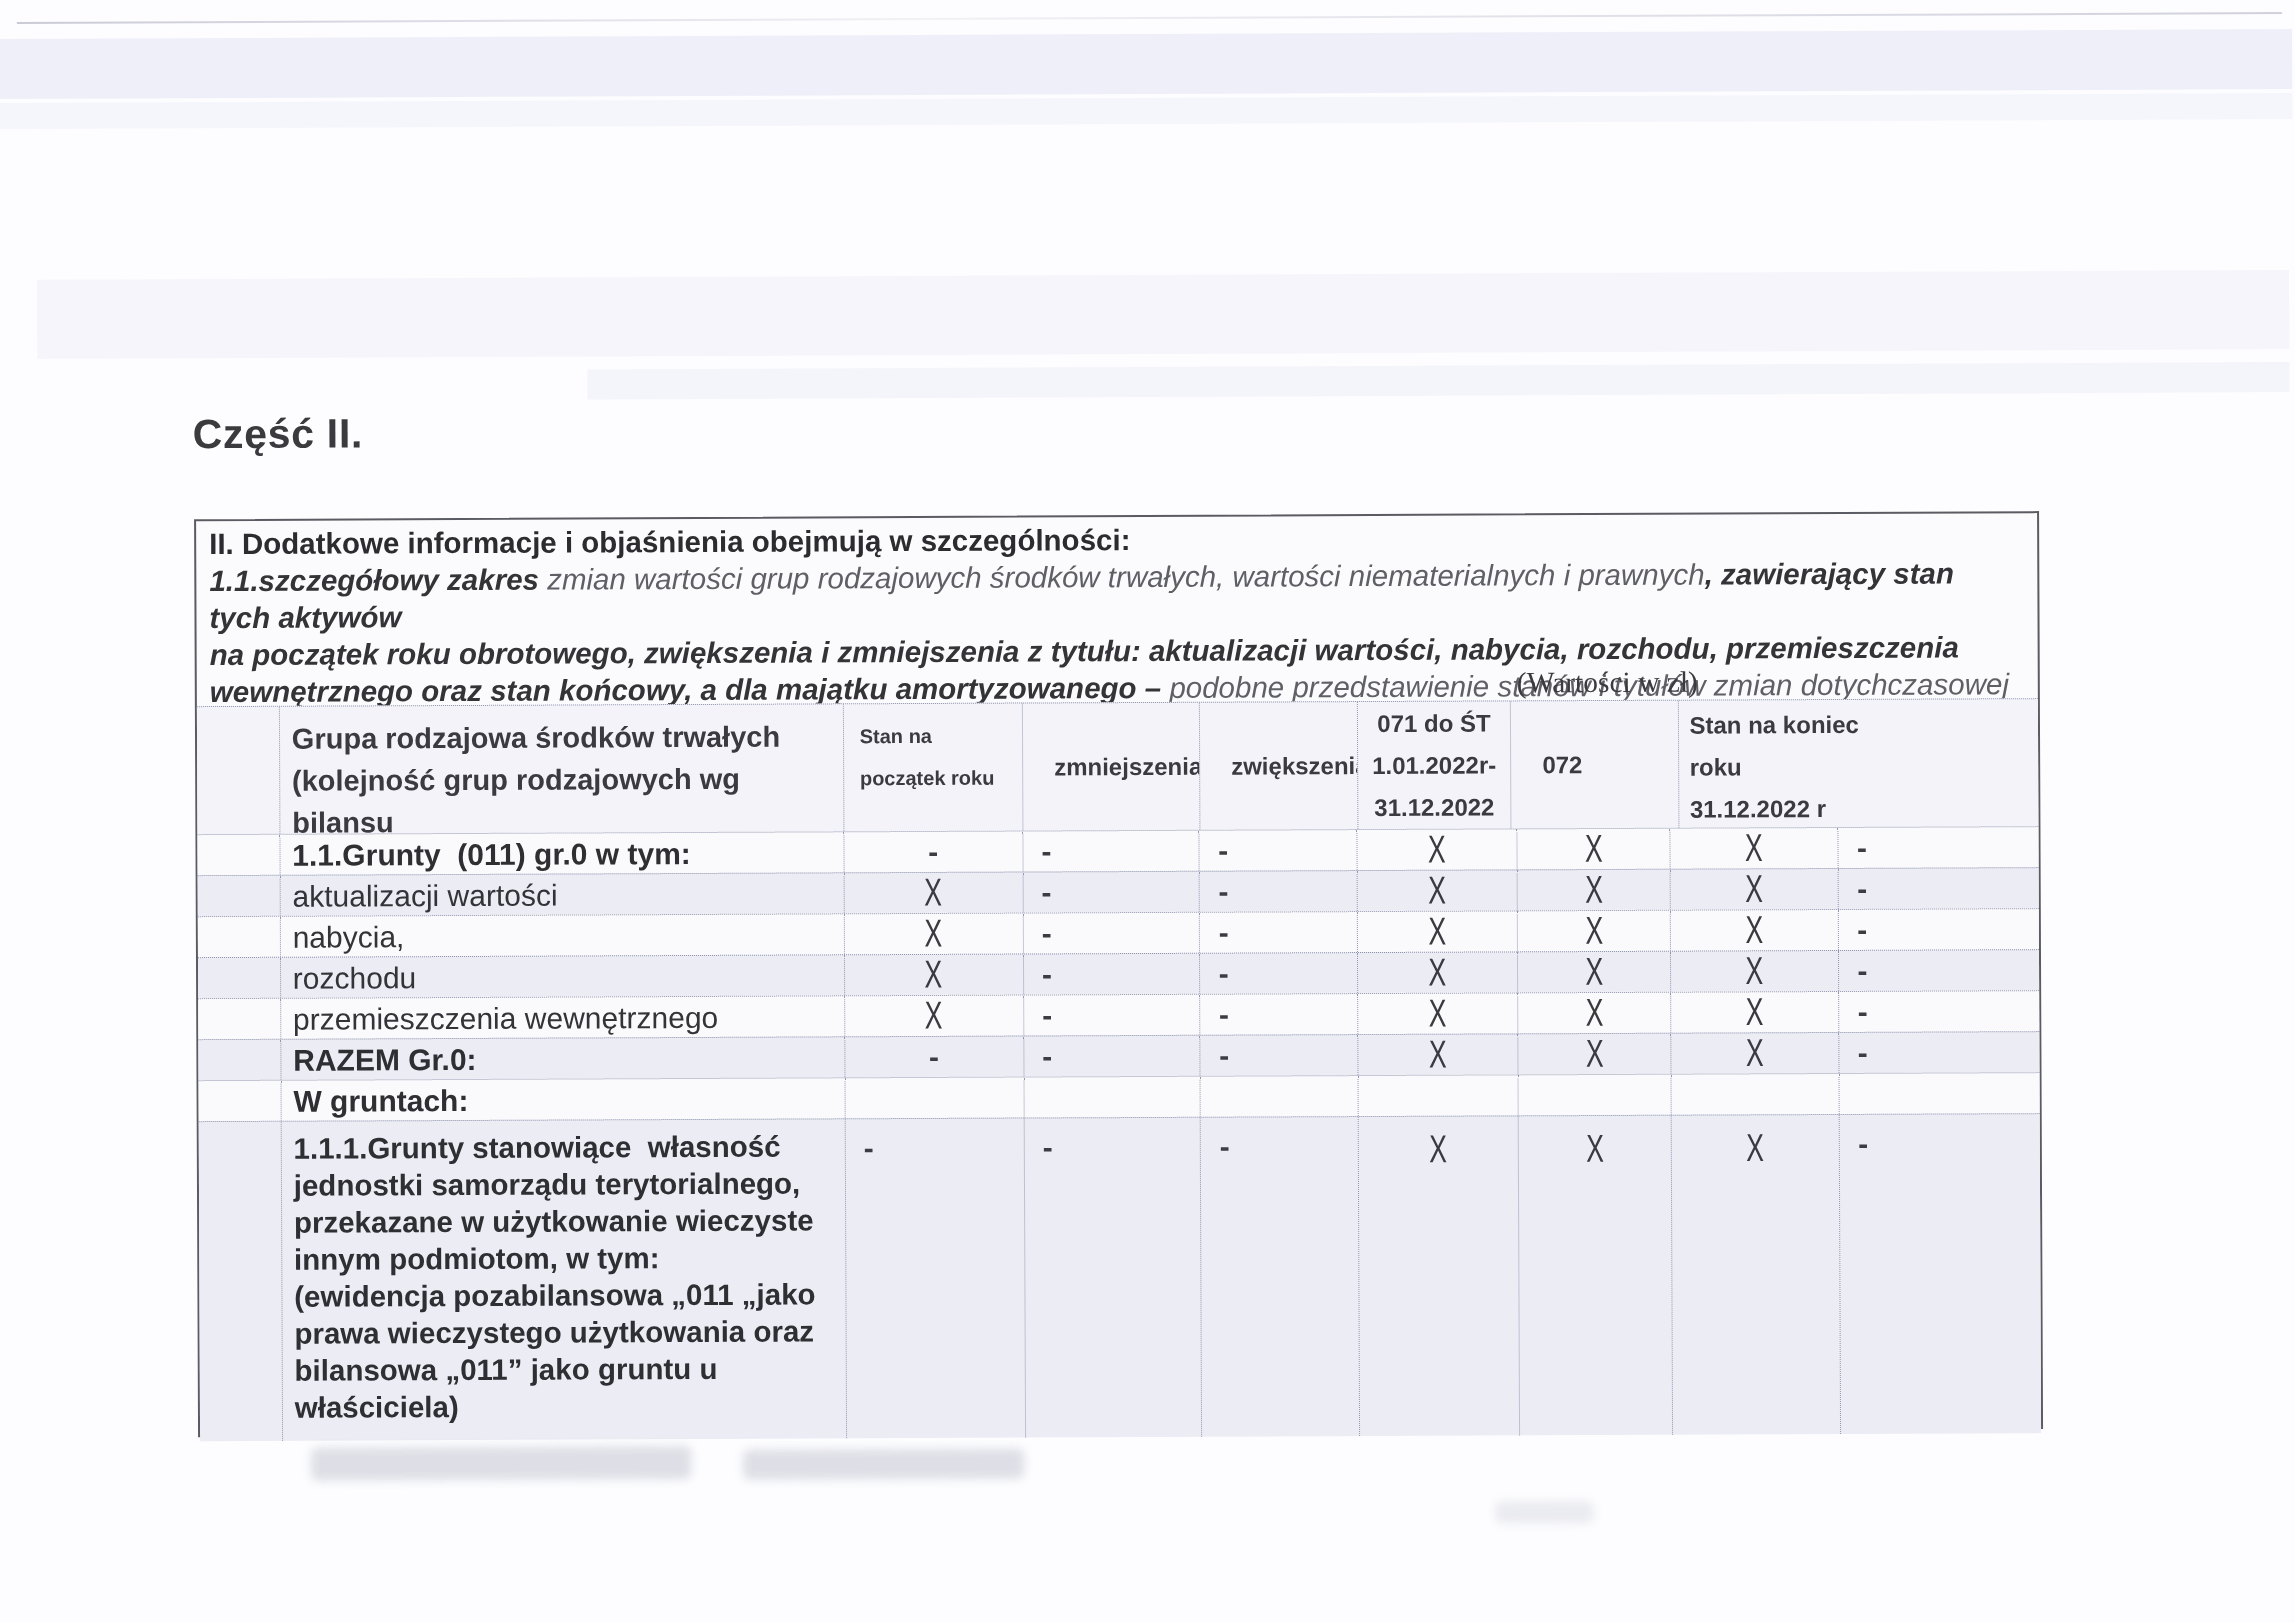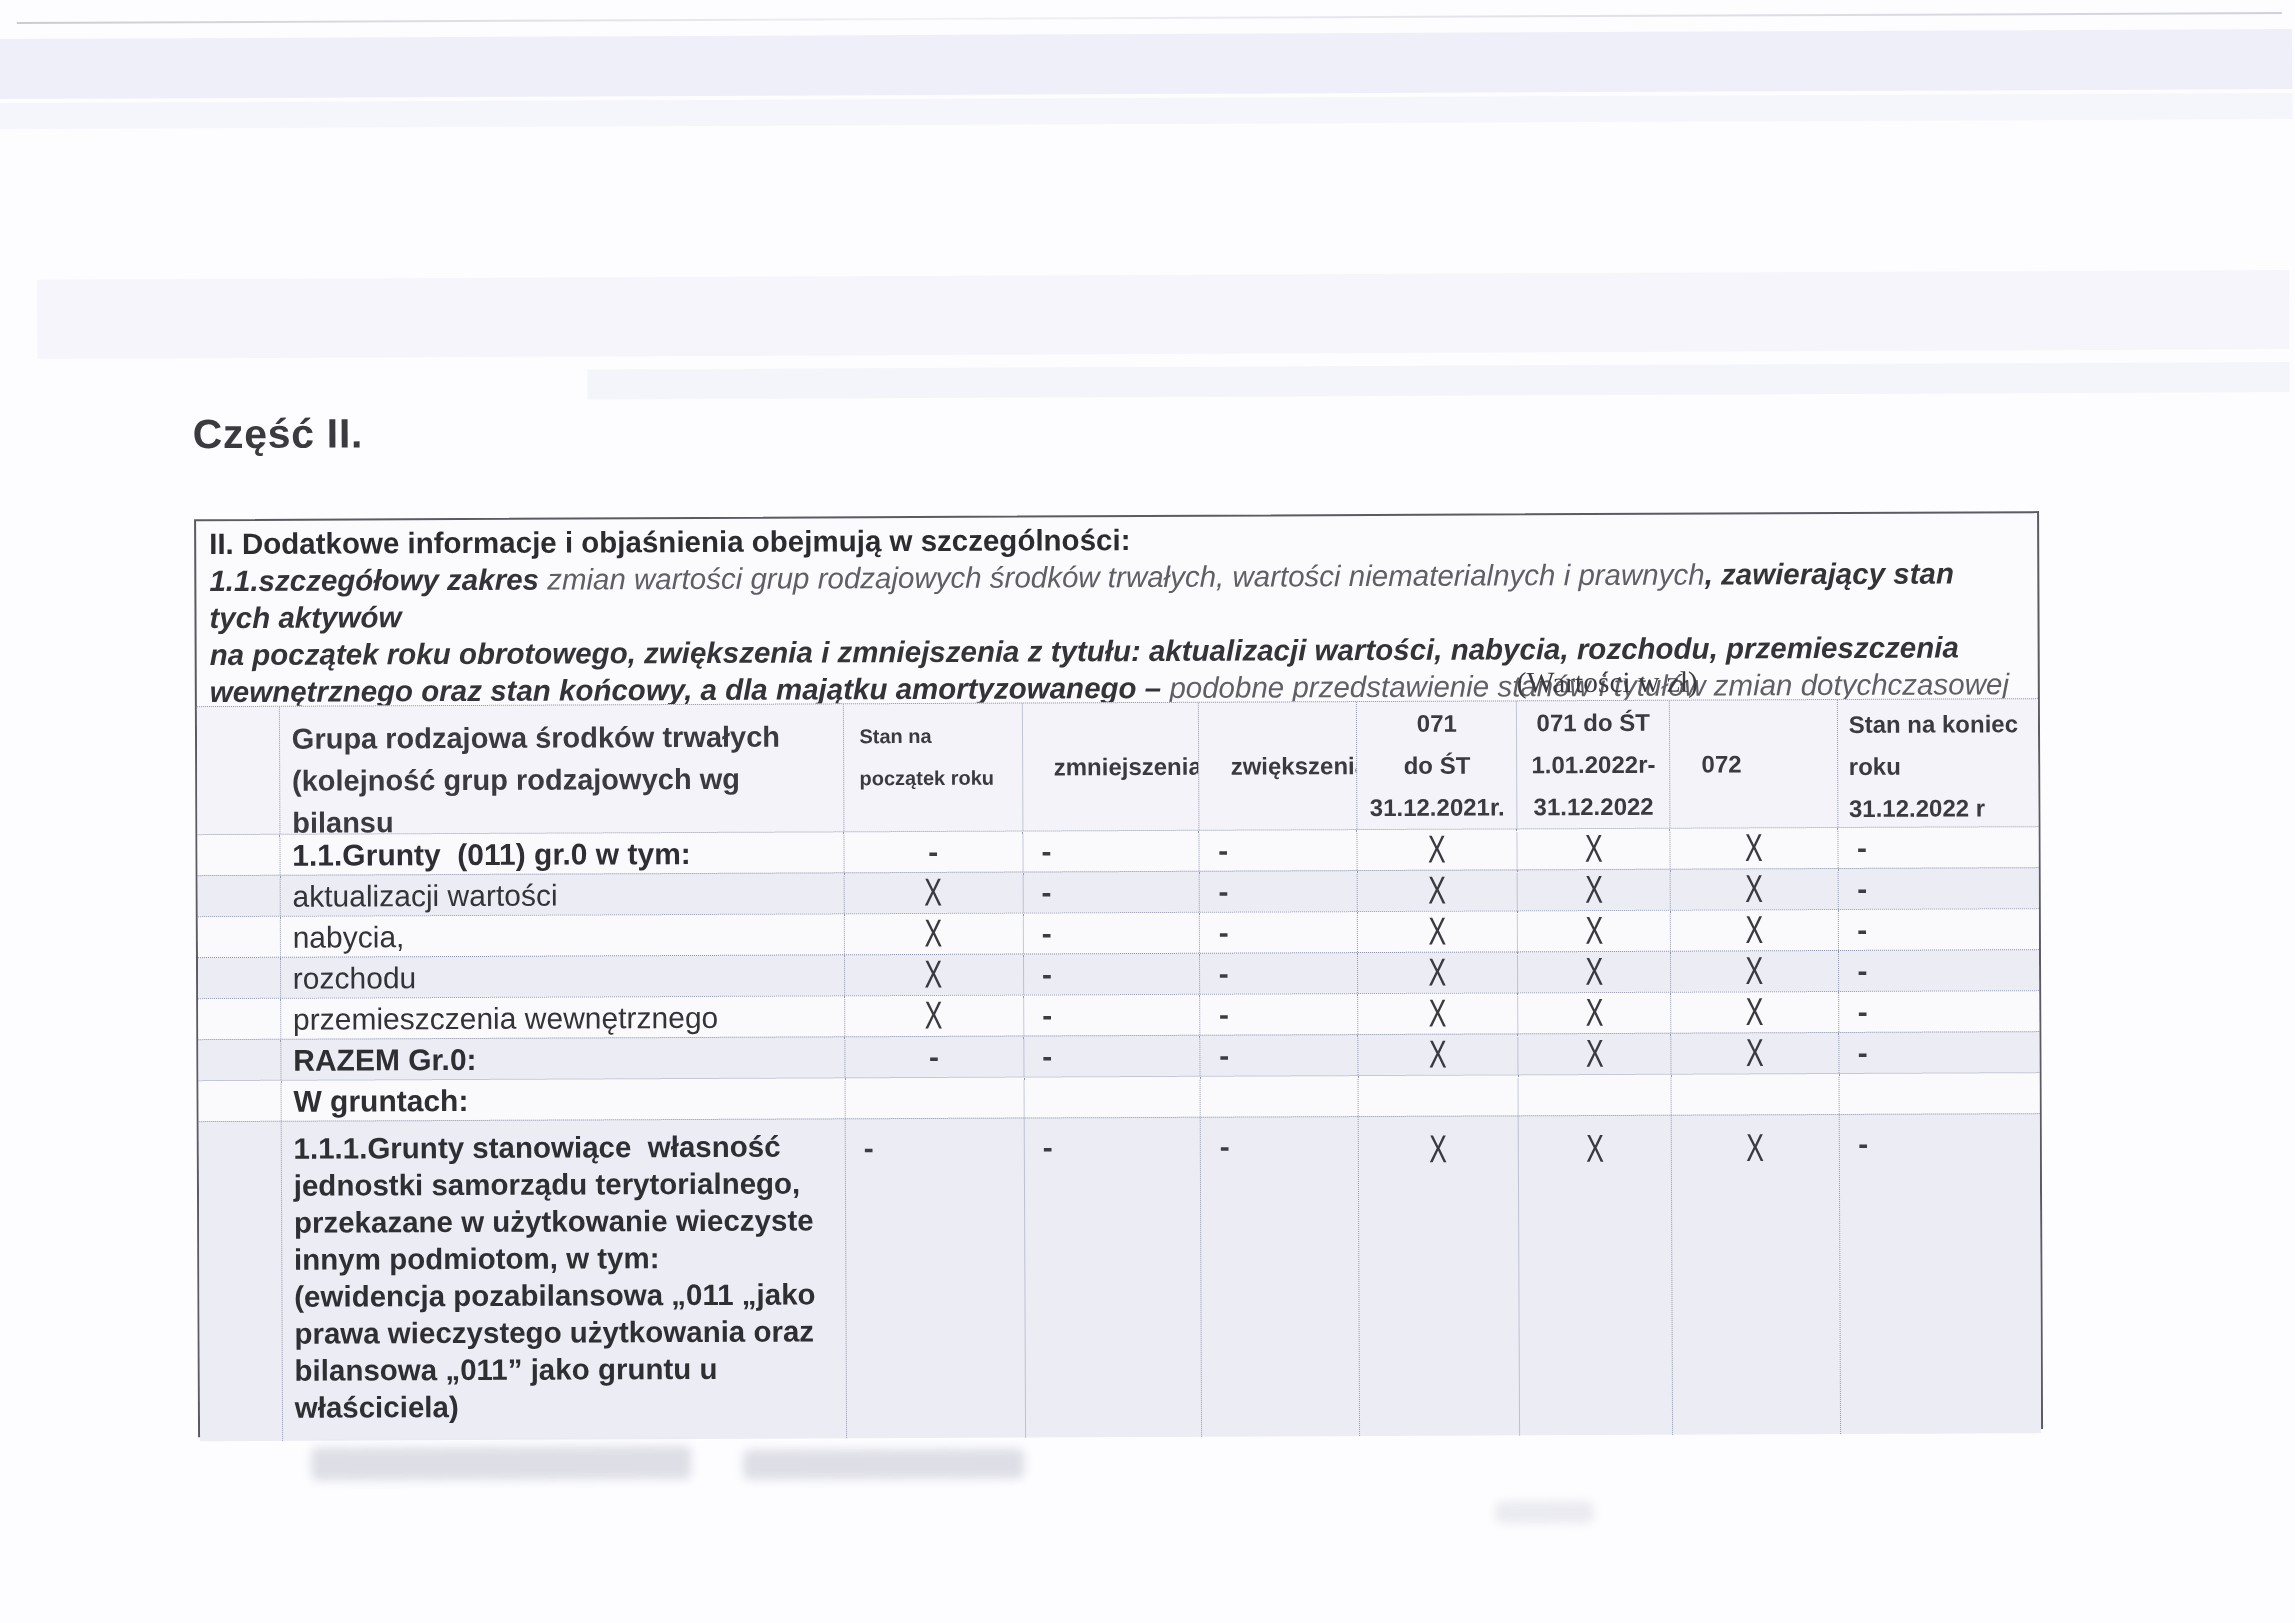--- a/index.html
+++ b/index.html
@@ -93,25 +93,20 @@
             <div class="cell c2 hc-open">
               <div class="hline">Stan na</div>
               <div class="hline">początek roku</div>
             </div>
             <div class="cell c3 hc-mid">
               <div class="hline">zmniejszenia</div>
             </div>
             <div class="cell c4 hc-mid">
               <div class="hline">zwiększenia</div>
             </div>
-            <div class="cell c5 hc-center">
-              <div class="hline">071</div>
-              <div class="hline">do ŚT</div>
-              <div class="hline">31.12.2021r.</div>
-            </div>
             <div class="cell c6 hc-center">
               <div class="hline">071 do ŚT</div>
               <div class="hline">1.01.2022r-</div>
               <div class="hline">31.12.2022</div>
             </div>
             <div class="cell c7 hc-072">
               <div class="hline">072</div>
             </div>
             <div class="cell c8 hc-close">
               <div class="hline">Stan na koniec</div>

